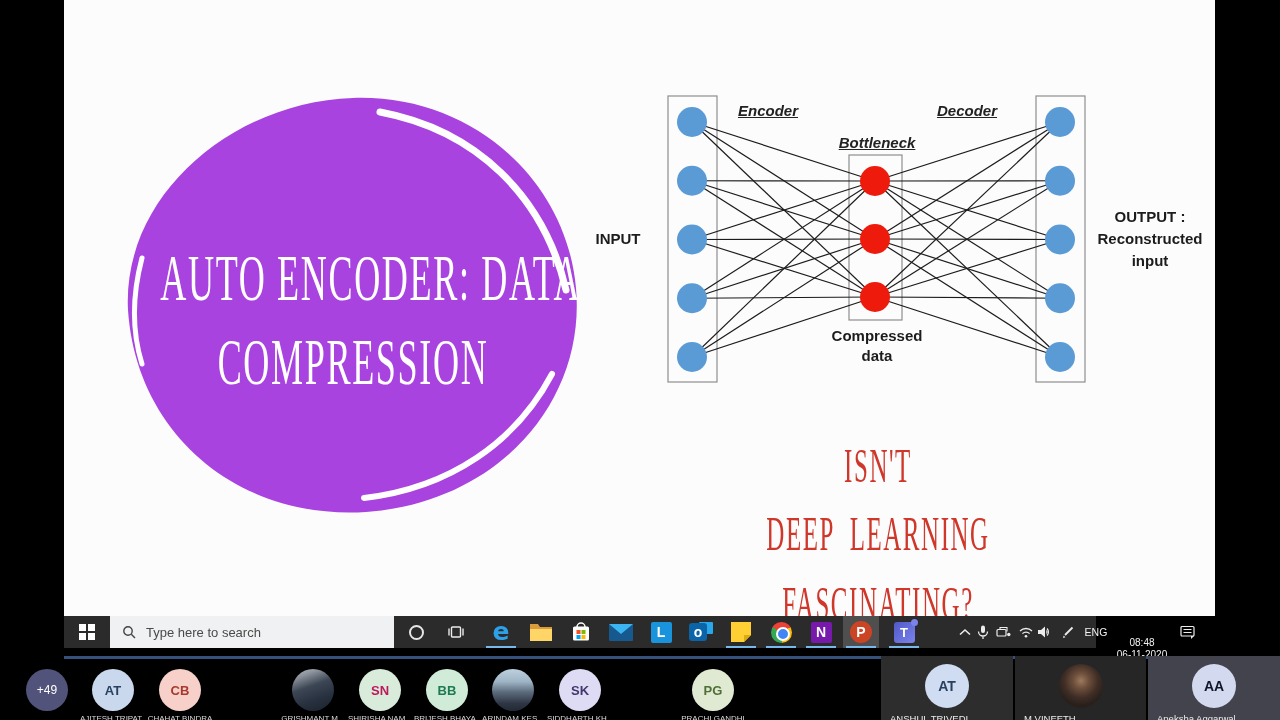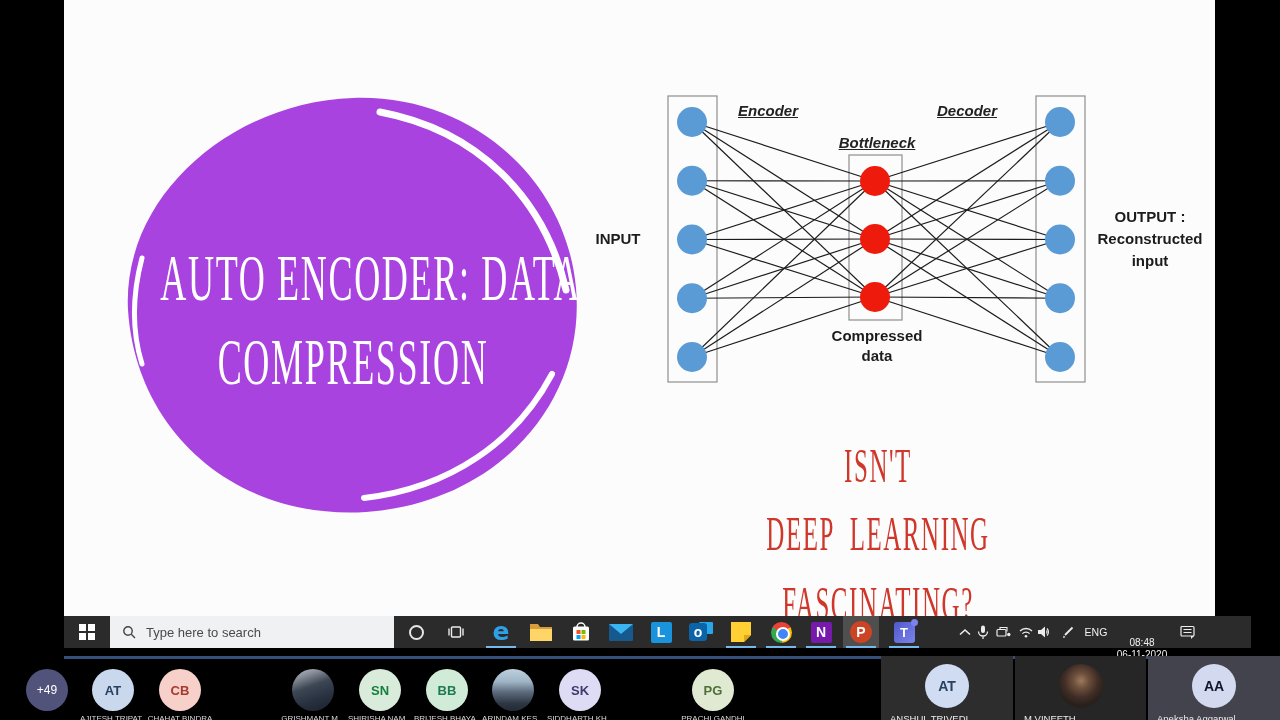--- a/index.html
+++ b/index.html
@@ -28,21 +28,21 @@
   .dg-label { position:absolute; font-size:15px; font-weight:700; color:#1c1c1c; text-align:center; }
   .dg-italic { font-style:italic; text-decoration:underline; color:#222; }
   .lbl-input { left:524px; top:230px; width:60px; }
   .lbl-encoder { left:659px; top:102px; width:90px; }
   .lbl-bottleneck { left:763px; top:134px; width:100px; }
   .lbl-decoder { left:858px; top:102px; width:90px; }
   .lbl-compressed { left:754px; top:326px; width:118px; line-height:20px; }
   .lbl-output { left:1026px; top:206px; width:120px; line-height:22px; }
 
   
-  .taskbar { position:absolute; left:64px; top:616px; width:1187px; height:32px; background:#2b2b2b;text-align:right; }
+  .taskbar { position:absolute; left:64px; top:616px; width:1032px; height:32px; background:#2b2b2b;text-align:right; }
   .tb-btn { position:absolute; top:0; height:32px; display:flex; align-items:center; justify-content:center; }
   .win-logo { display:grid; grid-template-columns:7px 7px; grid-template-rows:7px 7px; gap:1.5px; }
   .win-logo span { background:#fff; }
   .search-box { position:absolute; left:46px; top:0; width:284px; height:32px; background:#f0f1f2;
     display:flex; align-items:center; gap:10px; padding-left:12px; }
   .search-box span { font-size:13px; color:#4a4a4a; }
   .cortana-ring { width:15px; height:15px; border:2px solid #e6e6e6; border-radius:50%; }
 
   .tb-app { position:absolute; top:0; width:36px; height:32px; display:flex; align-items:center; justify-content:center; }
   .tb-app.active { background:#4f4f4f; }
@@ -325,21 +325,21 @@
     </div>
     <div class="p-item" style="left:147px;">
       <div class="p-circle" style="background: rgb(246, 208, 201); color: rgb(166, 58, 46);">CB</div>
       <div class="p-name">CHAHAT BINDRA</div>
     </div>
     <div class="p-item" style="left:280px;">
       <div class="p-circle photo-grishmant"></div>
       <div class="p-name">GRISHMANT M...</div>
     </div>
     <div class="p-item" style="left:347px;">
-      <div class="p-circle" style="background: rgb(217, 236, 219); color: #15803d;">SN</div>
+      <div class="p-circle" style="background: rgb(217, 236, 219); color: #be185d;">SN</div>
       <div class="p-name">SHIRISHA NAM...</div>
     </div>
     <div class="p-item" style="left:414px;">
       <div class="p-circle" style="background: rgb(208, 236, 217); color: rgb(31, 122, 80);">BB</div>
       <div class="p-name">BRIJESH BHAYA...</div>
     </div>
     <div class="p-item" style="left:480px;">
       <div class="p-circle photo-arindam"></div>
       <div class="p-name">ARINDAM KES...</div>
     </div>

